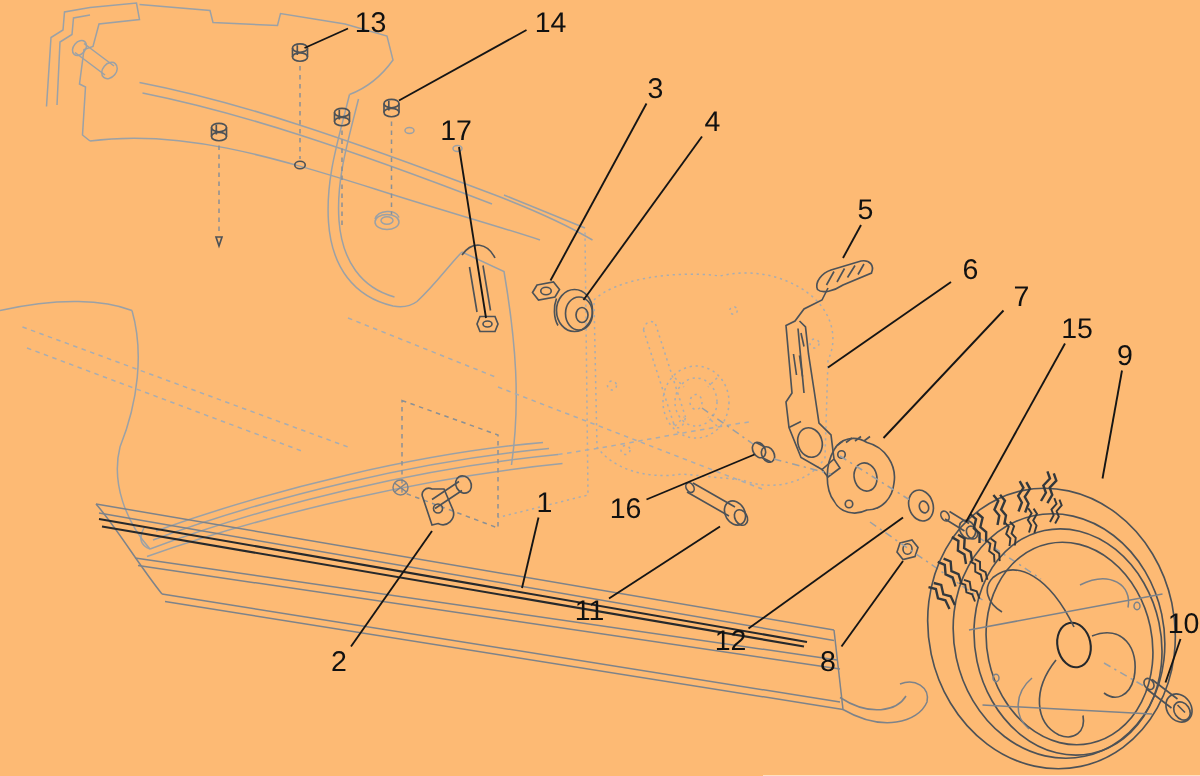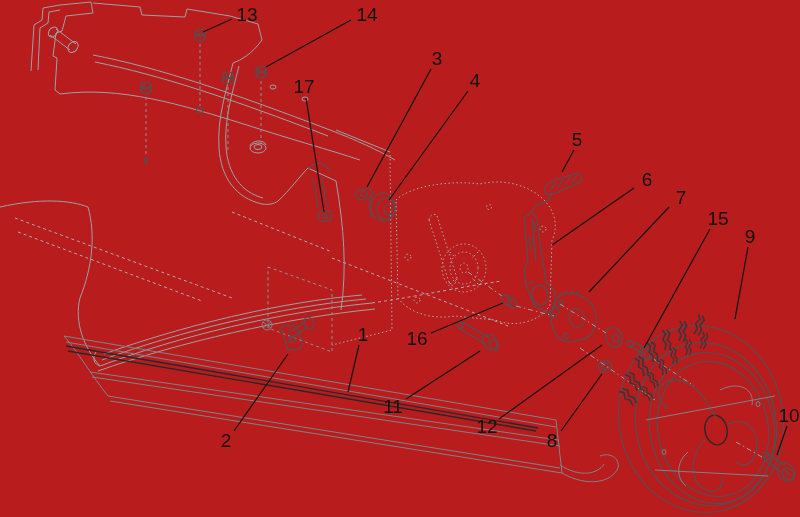--- a/index.html
+++ b/index.html
@@ -1,16 +1,16 @@
 <!DOCTYPE html>
 <html><head>
 <meta charset="utf-8">
 <style>
   html,body{margin:0;padding:0;background:#ffffff;}
-  .stage{width:800px;height:517px;position:relative;background:#b91c1c;overflow:hidden;}
+  .stage{width:800px;height:517px;position:relative;background:#fdba74;overflow:hidden;}
   svg{display:block;}
   svg text{font-family:"Liberation Sans","DejaVu Sans",sans-serif;font-size:19px;fill:#111;}
   .deck{stroke:#9ba1a6;fill:none;stroke-width:1;}
   .deckdash{stroke:#a8adb2;fill:none;stroke-width:1;stroke-dasharray:3,3;}
   .deckdot{stroke:#a8adb2;fill:none;stroke-width:1;stroke-dasharray:1.5,2.5;}
   .part{stroke:#4d5257;fill:none;stroke-width:1.1;}
   .partlt{stroke:#7d838a;fill:none;stroke-width:1;}
   .dark{stroke:#26292c;fill:none;stroke-width:1.4;}
   .axis{stroke:#9aa0a5;fill:none;stroke-width:1;stroke-dasharray:5,3,1.5,3;}
   .bdash{stroke:#8a9095;fill:none;stroke-width:1;stroke-dasharray:3,3;}

